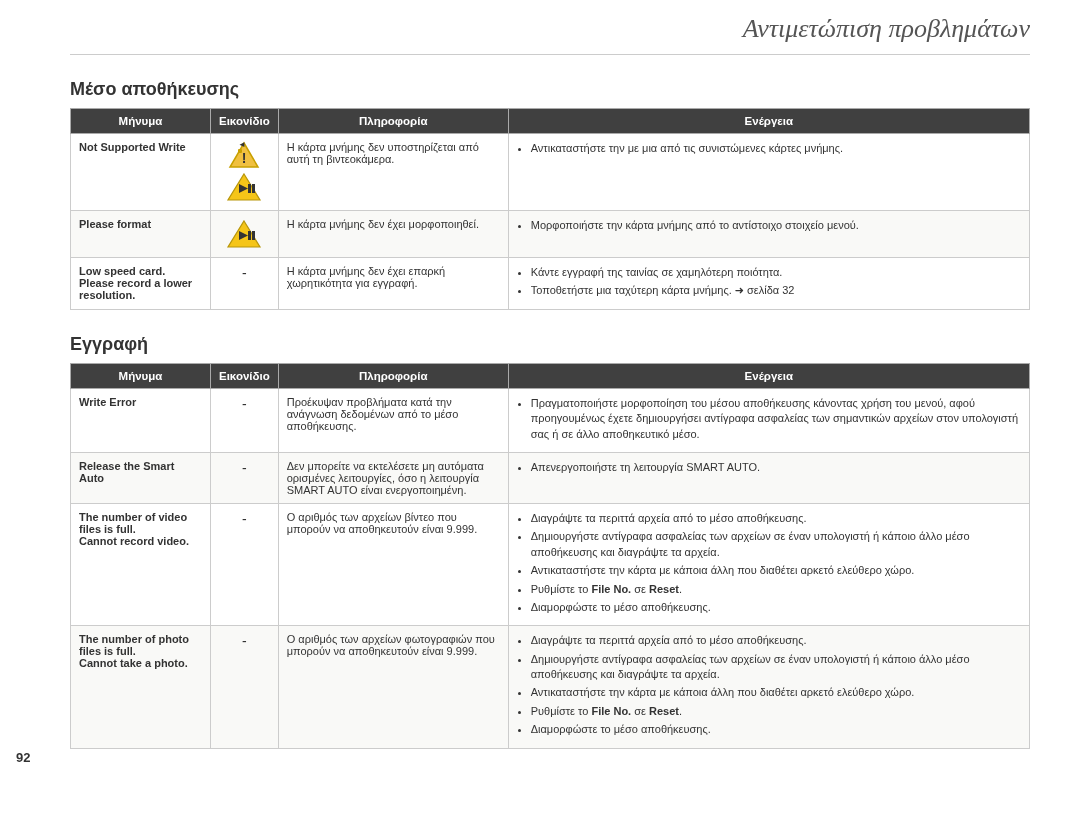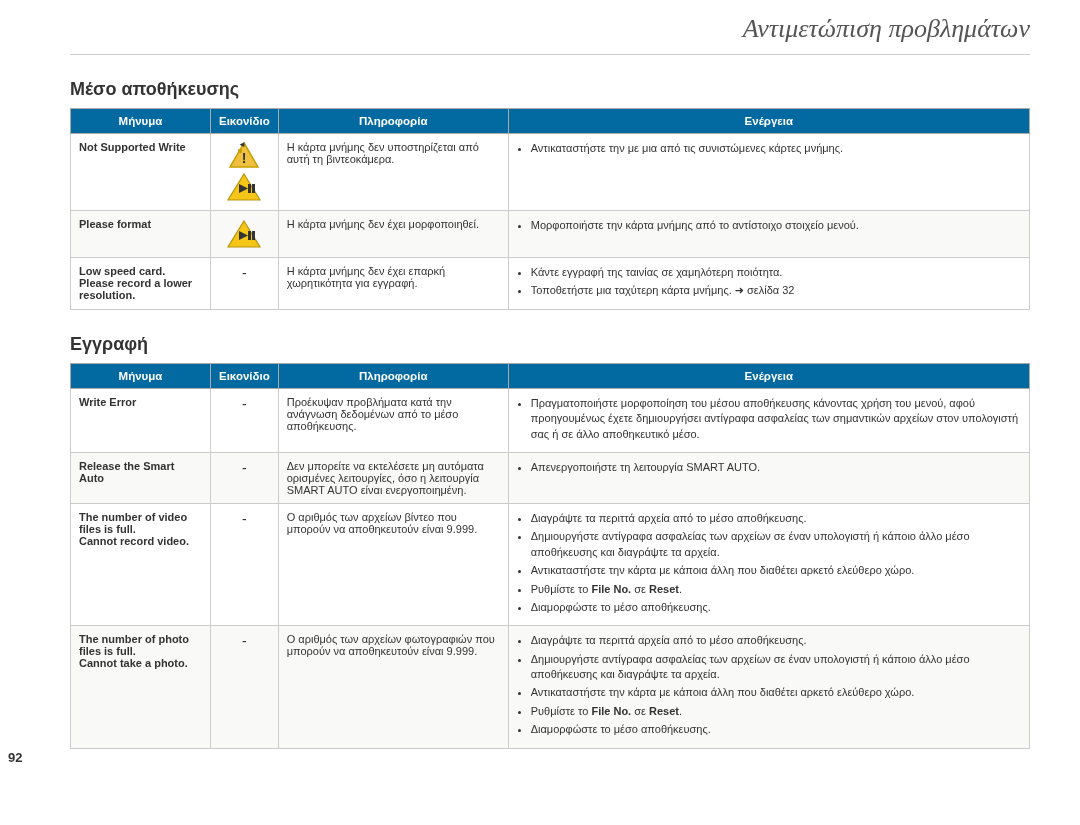--- a/index.html
+++ b/index.html
@@ -13,21 +13,21 @@
       position: relative;
     }
 
     .page-container {
       padding: 14px 50px 40px 70px;
       position: relative;
     }
 
     .page-number {
       position: absolute;
-      left: 8px;
+      left: 16px;
       bottom: 40px;
       font-size: 13px;
       font-weight: bold;
       color: #333;
     }
 
     .page-title {
       text-align: right;
       font-size: 26px;
       font-style: italic;
@@ -46,21 +46,21 @@
       margin-top: 24px;
     }
 
     table {
       width: 100%;
       border-collapse: collapse;
       margin-bottom: 16px;
     }
 
     thead tr {
-      background-color: #0369a1;
+      background-color: #404040;
       color: #fff;
       margin-top: 20px;
     }
 
     thead th {
       padding: 6px 8px;
       font-size: 11.5px;
       font-weight: bold;
       text-align: center;
       border: 1px solid #aaa;

